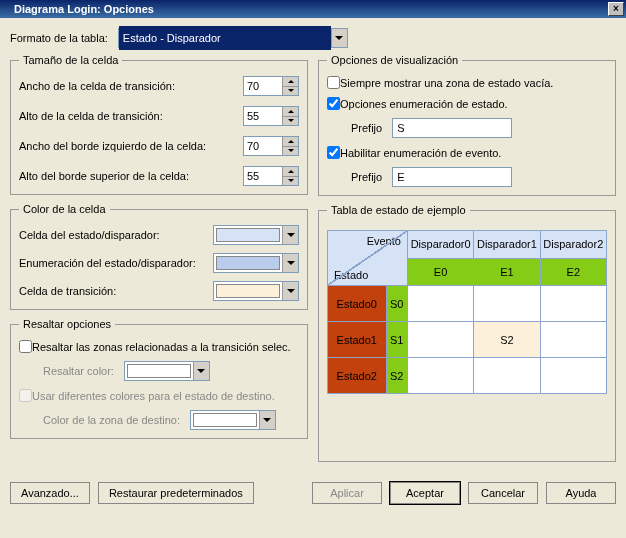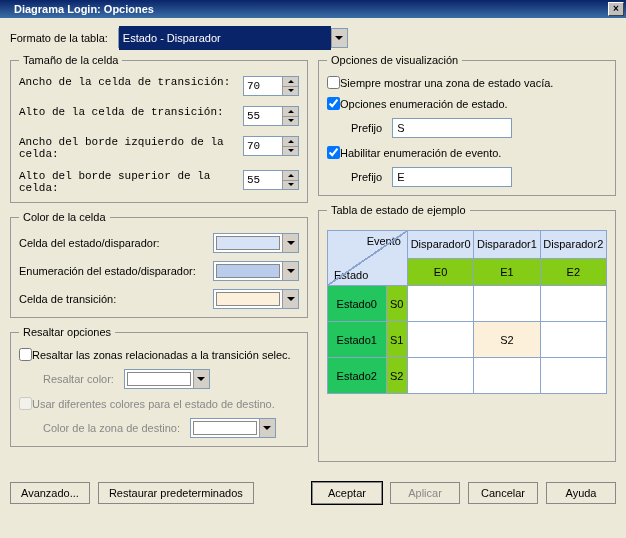--- a/index.html
+++ b/index.html
@@ -70,21 +70,21 @@
 }
 fieldset {
   border: 1px solid #999;
   padding: 10px 8px 8px 8px;
   margin: 0 0 8px 0;
 }
 fieldset legend { padding: 0 4px; color: #000; }
 .columns { display: flex; gap: 10px; }
 .col-left { width: 298px; }
 .col-right { flex: 1; }
-.spin-row { display: flex; align-items: flex-start; margin-bottom: 10px; font-family: Liberation Mono, monospace; }
+.spin-row { display: flex; align-items: center; margin-bottom: 10px; }
 .spin-row .lbl { flex: 1; }
 .spin {
   display: flex;
   border: 1px solid #7F9DB9;
   background: #fff;
   width: 56px;
   height: 20px;
 }
 .spin input {
   border: none; width: 38px; font-size: 11px; padding: 2px 3px;
@@ -133,21 +133,21 @@
   margin: 4px auto;
   background: #fff;
 }
 .sample-table td {
   border: 1px solid #8CA5CE;
   text-align: center;
   font-size: 11px;
   padding: 0;
 }
 .sample-table .hdr { background: #D6E2F5; }
-.sample-table .rowh { background: #22c55e; }
+.sample-table .rowh { background: #c2410c; }
 .sample-table .num { background: #84cc16; }
 .sample-table .diag {
   background: #D6E2F5;
   position: relative;
   width: 70px; height: 55px;
 }
 .sample-table .diag .ev { position:absolute; top:4px; right:6px; }
 .sample-table .diag .es { position:absolute; bottom:4px; left:6px; }
 .sample-table .diag::after {
   content:""; position:absolute; left:0; top:0; width:100%; height:100%;
@@ -358,17 +358,17 @@
           </table>
       </fieldset>
     </div>
   </div>
 </div>
 
 <div class="buttonbar">
   <button class="btn">Avanzado...</button>
   <button class="btn">Restaurar predeterminados</button>
   <div class="spacer"></div>
+  <button class="btn disabled">Aplicar</button>
   <button class="btn default">Aceptar</button>
-  <button class="btn disabled">Aplicar</button>
   <button class="btn">Cancelar</button>
   <button class="btn">Ayuda</button>
 </div>
 
 </body></html>

